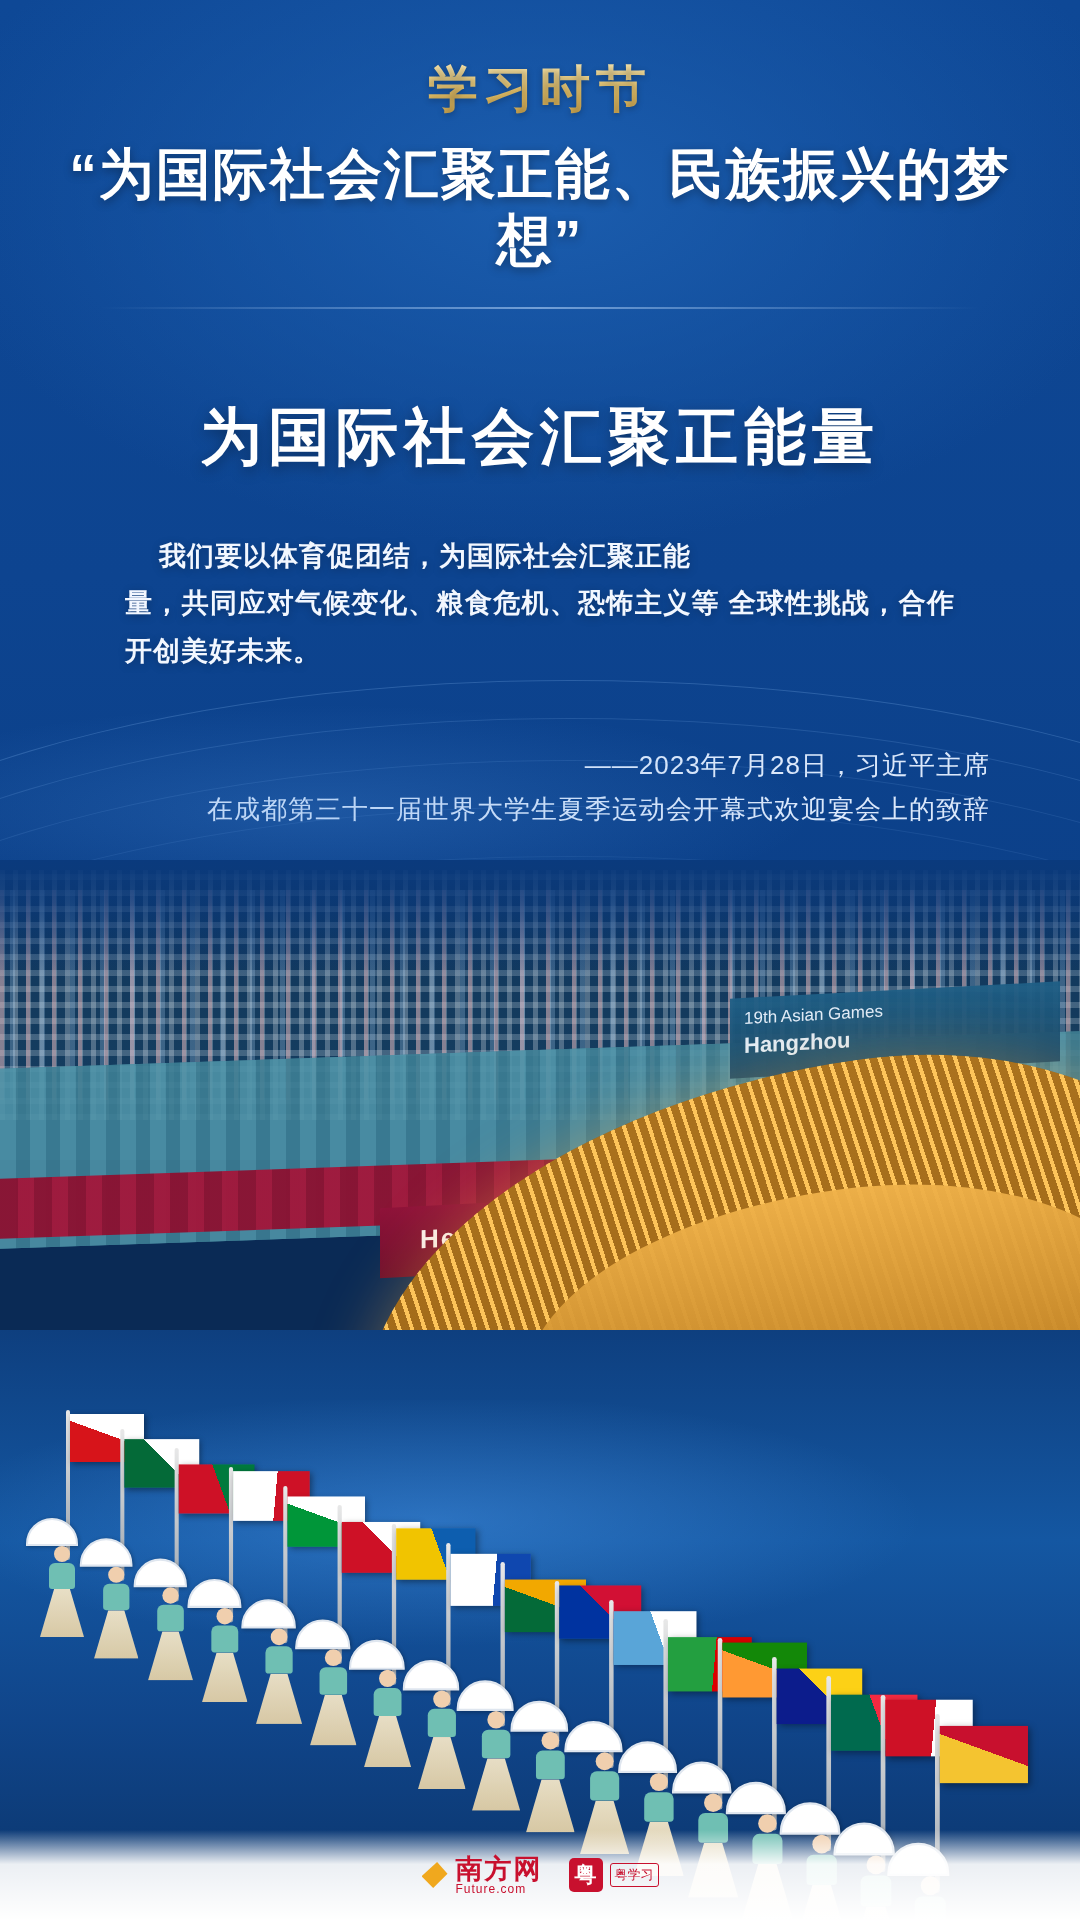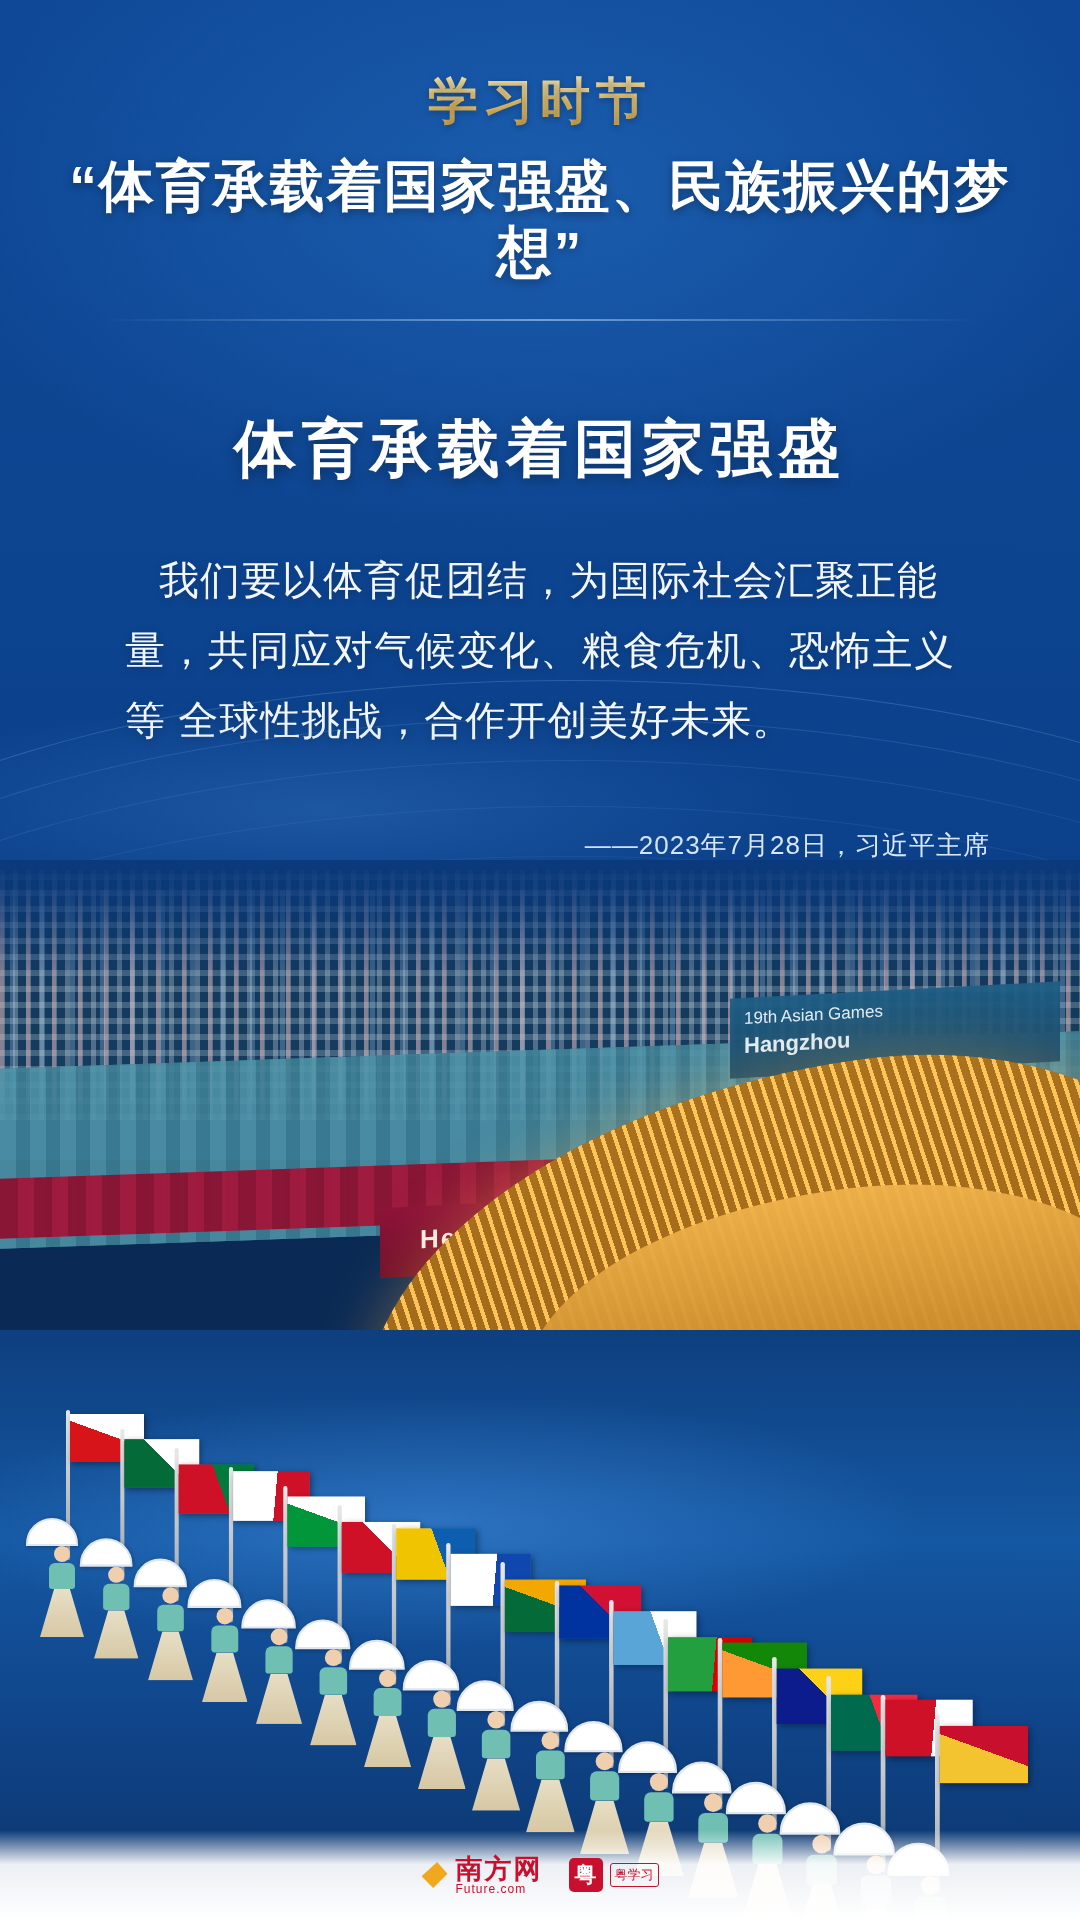--- a/index.html
+++ b/index.html
@@ -39,21 +39,21 @@
   .arc.a5 { width:1700px; height:620px; top:236px; border-color:rgba(150,200,255,0.08); }
   .glowband {
     position:absolute; left:0; top:700px; width:1080px; height:220px;
     background:radial-gradient(ellipse 700px 150px at 30% 50%, rgba(80,150,230,0.25), rgba(80,150,230,0) 70%);
     pointer-events:none;
   }
 
   
   .brand {
     position:relative;
-    margin:16px auto;
+    margin:4px auto;
     padding-top:52px;
     width:100%;
     text-align:center;
   }
   .brand-text {
     display:inline-block;
     font-family:"Liberation Serif","DejaVu Serif",serif;
     font-weight:bold;
     font-size:50px;
     letter-spacing:6px;
@@ -87,27 +87,28 @@
     text-align:center;
     font-size:62px;
     font-weight:bold;
     letter-spacing:6px;
     color:#ffffff;
     text-shadow:0 4px 14px rgba(0,0,0,0.35);
   }
   .quote {
     margin:54px auto 0;
     width:830px;
-    font-size:40px;
+    font-size:27px;
     line-height:1.75;
     color:#f2f7ff;
     text-align:justify;
     text-indent:0;
     letter-spacing:1px;
     text-shadow:0 2px 8px rgba(0,0,0,0.25);
+    font-weight:bold;
   }
   .quote .first-line { display:block; text-indent:34px; }
   .attrib {
     margin:68px auto 0;
     width:900px;
     text-align:right;
     font-size:26px;
     line-height:1.7;
     color:#dbe8fb;
     letter-spacing:1px;
@@ -251,25 +252,25 @@
     <div class="arc a3"></div>
     <div class="arc a4"></div>
     <div class="arc a5"></div>
   </div>
   <div class="glowband"></div>
 
   <div class="brand">
     <span class="brand-text">学习时节</span>
   </div>
 
-  <div class="headline">“体育承载着国家强盛、民族振兴的梦想”</div>
+  <div class="headline">“为国际社会汇聚正能、民族振兴的梦想”</div>
 
   <div class="divider"></div>
 
-  <div class="subtitle">体育承载着国家强盛</div>
+  <div class="subtitle">为国际社会汇聚正能量</div>
 
   <div class="quote">
     <span class="first-line">我们要以体育促团结，为国际社会汇聚正能</span>
     <span>量，共同应对气候变化、粮食危机、恐怖主义等</span>
     <span>全球性挑战，合作开创美好未来。</span>
   </div>
 
   <div class="attrib">
     <div>——2023年7月28日，习近平主席</div>
     <div>在成都第三十一届世界大学生夏季运动会开幕式欢迎宴会上的致辞</div>

